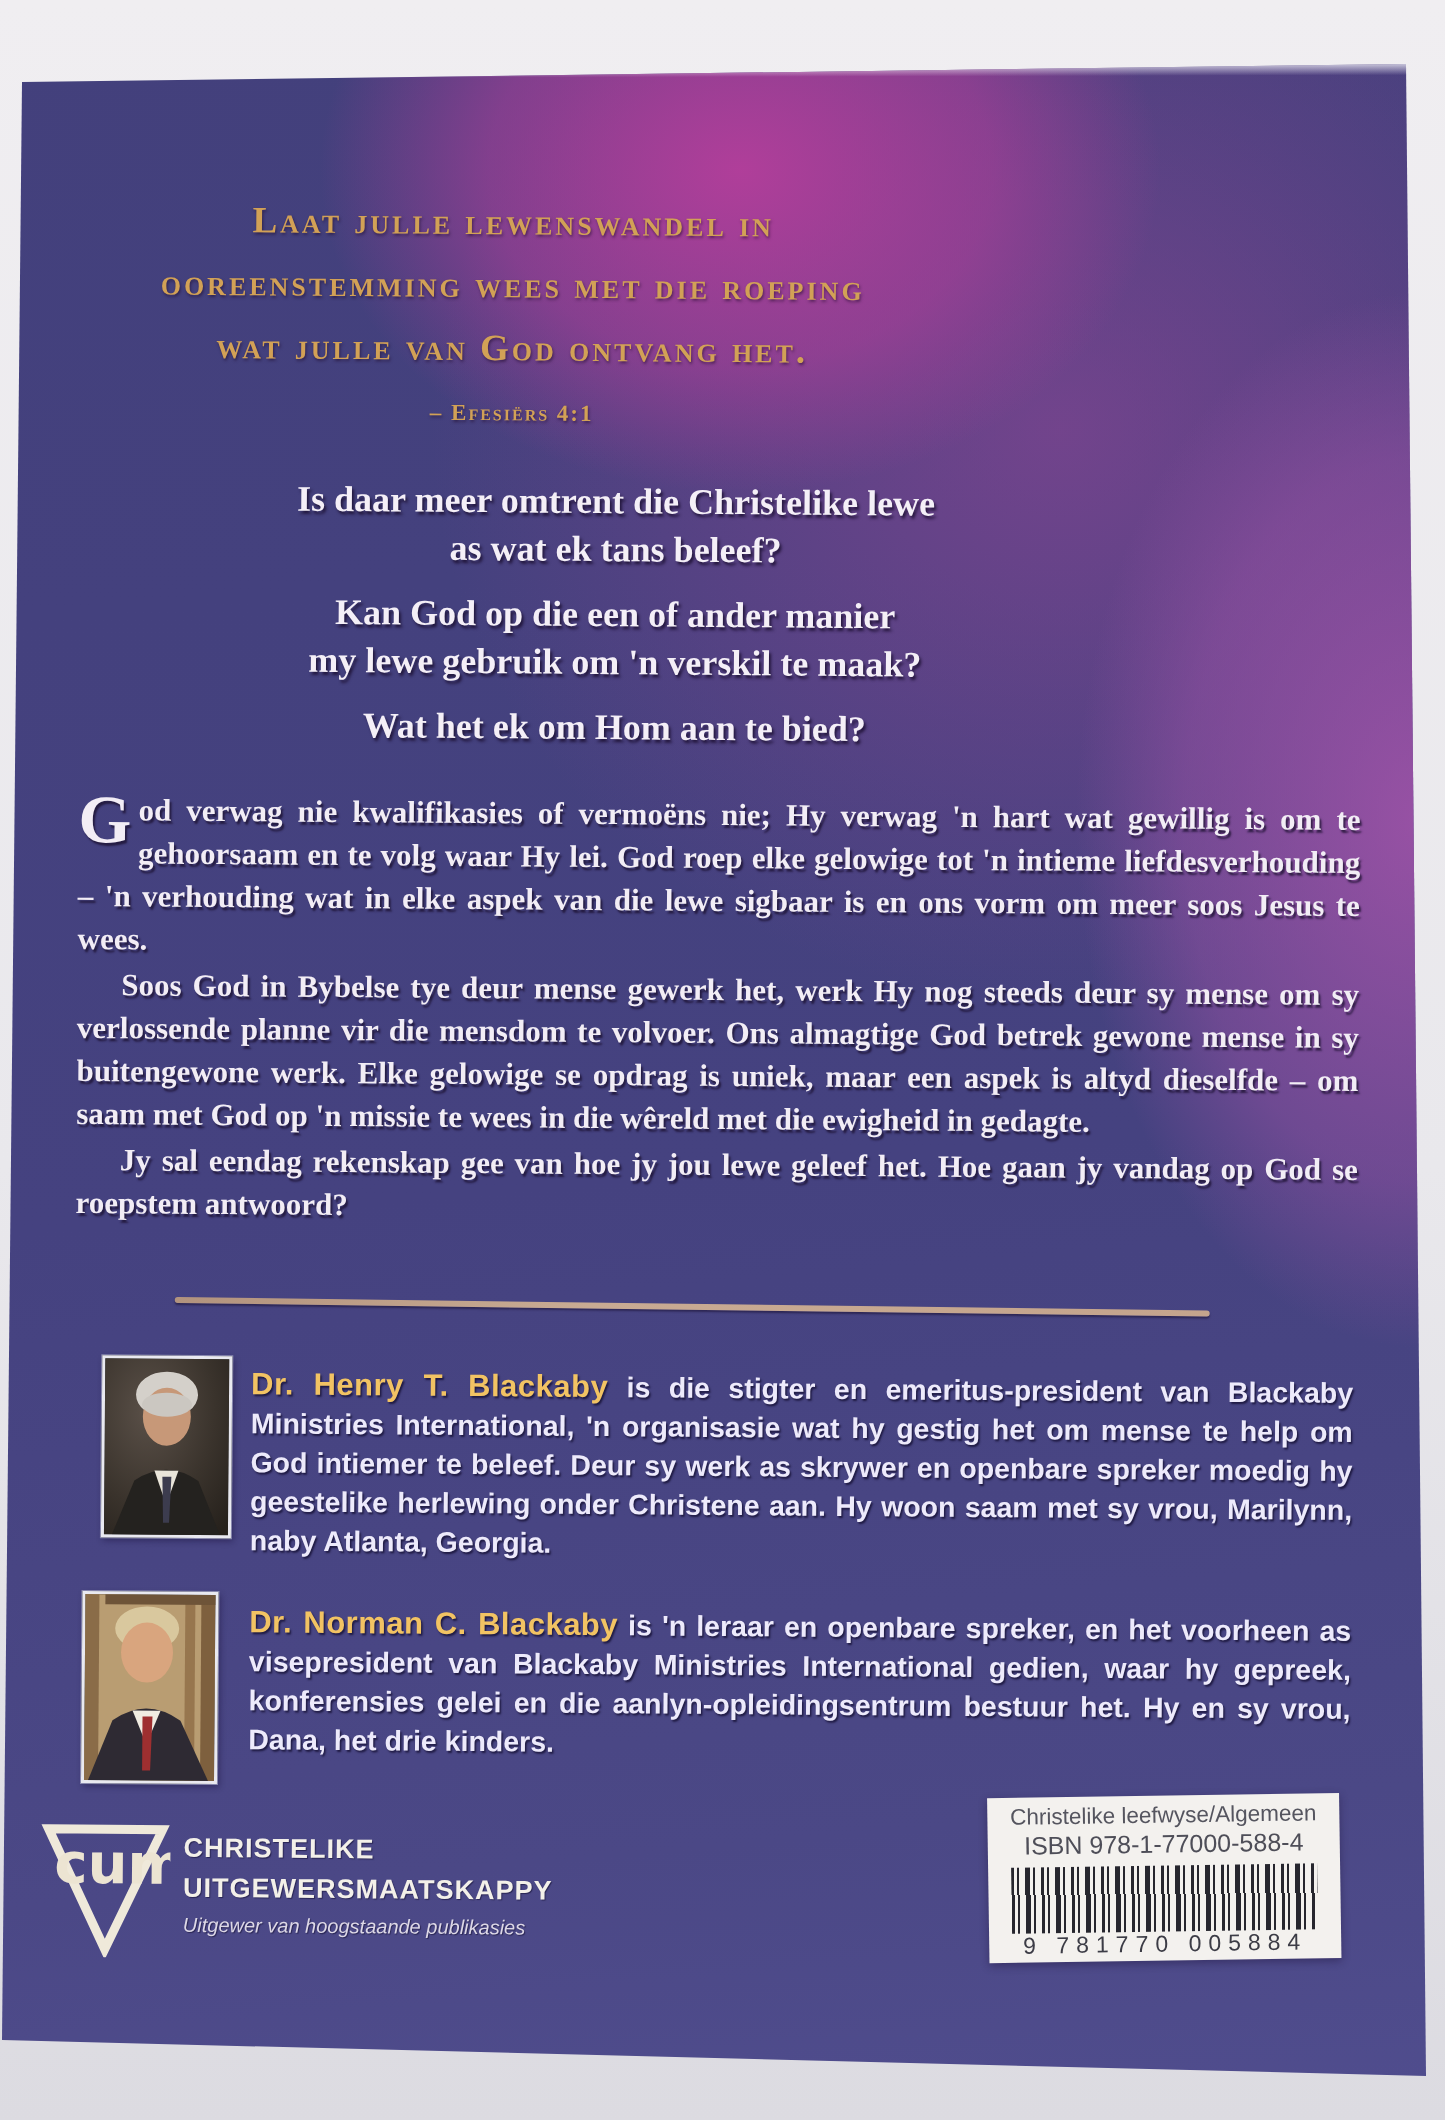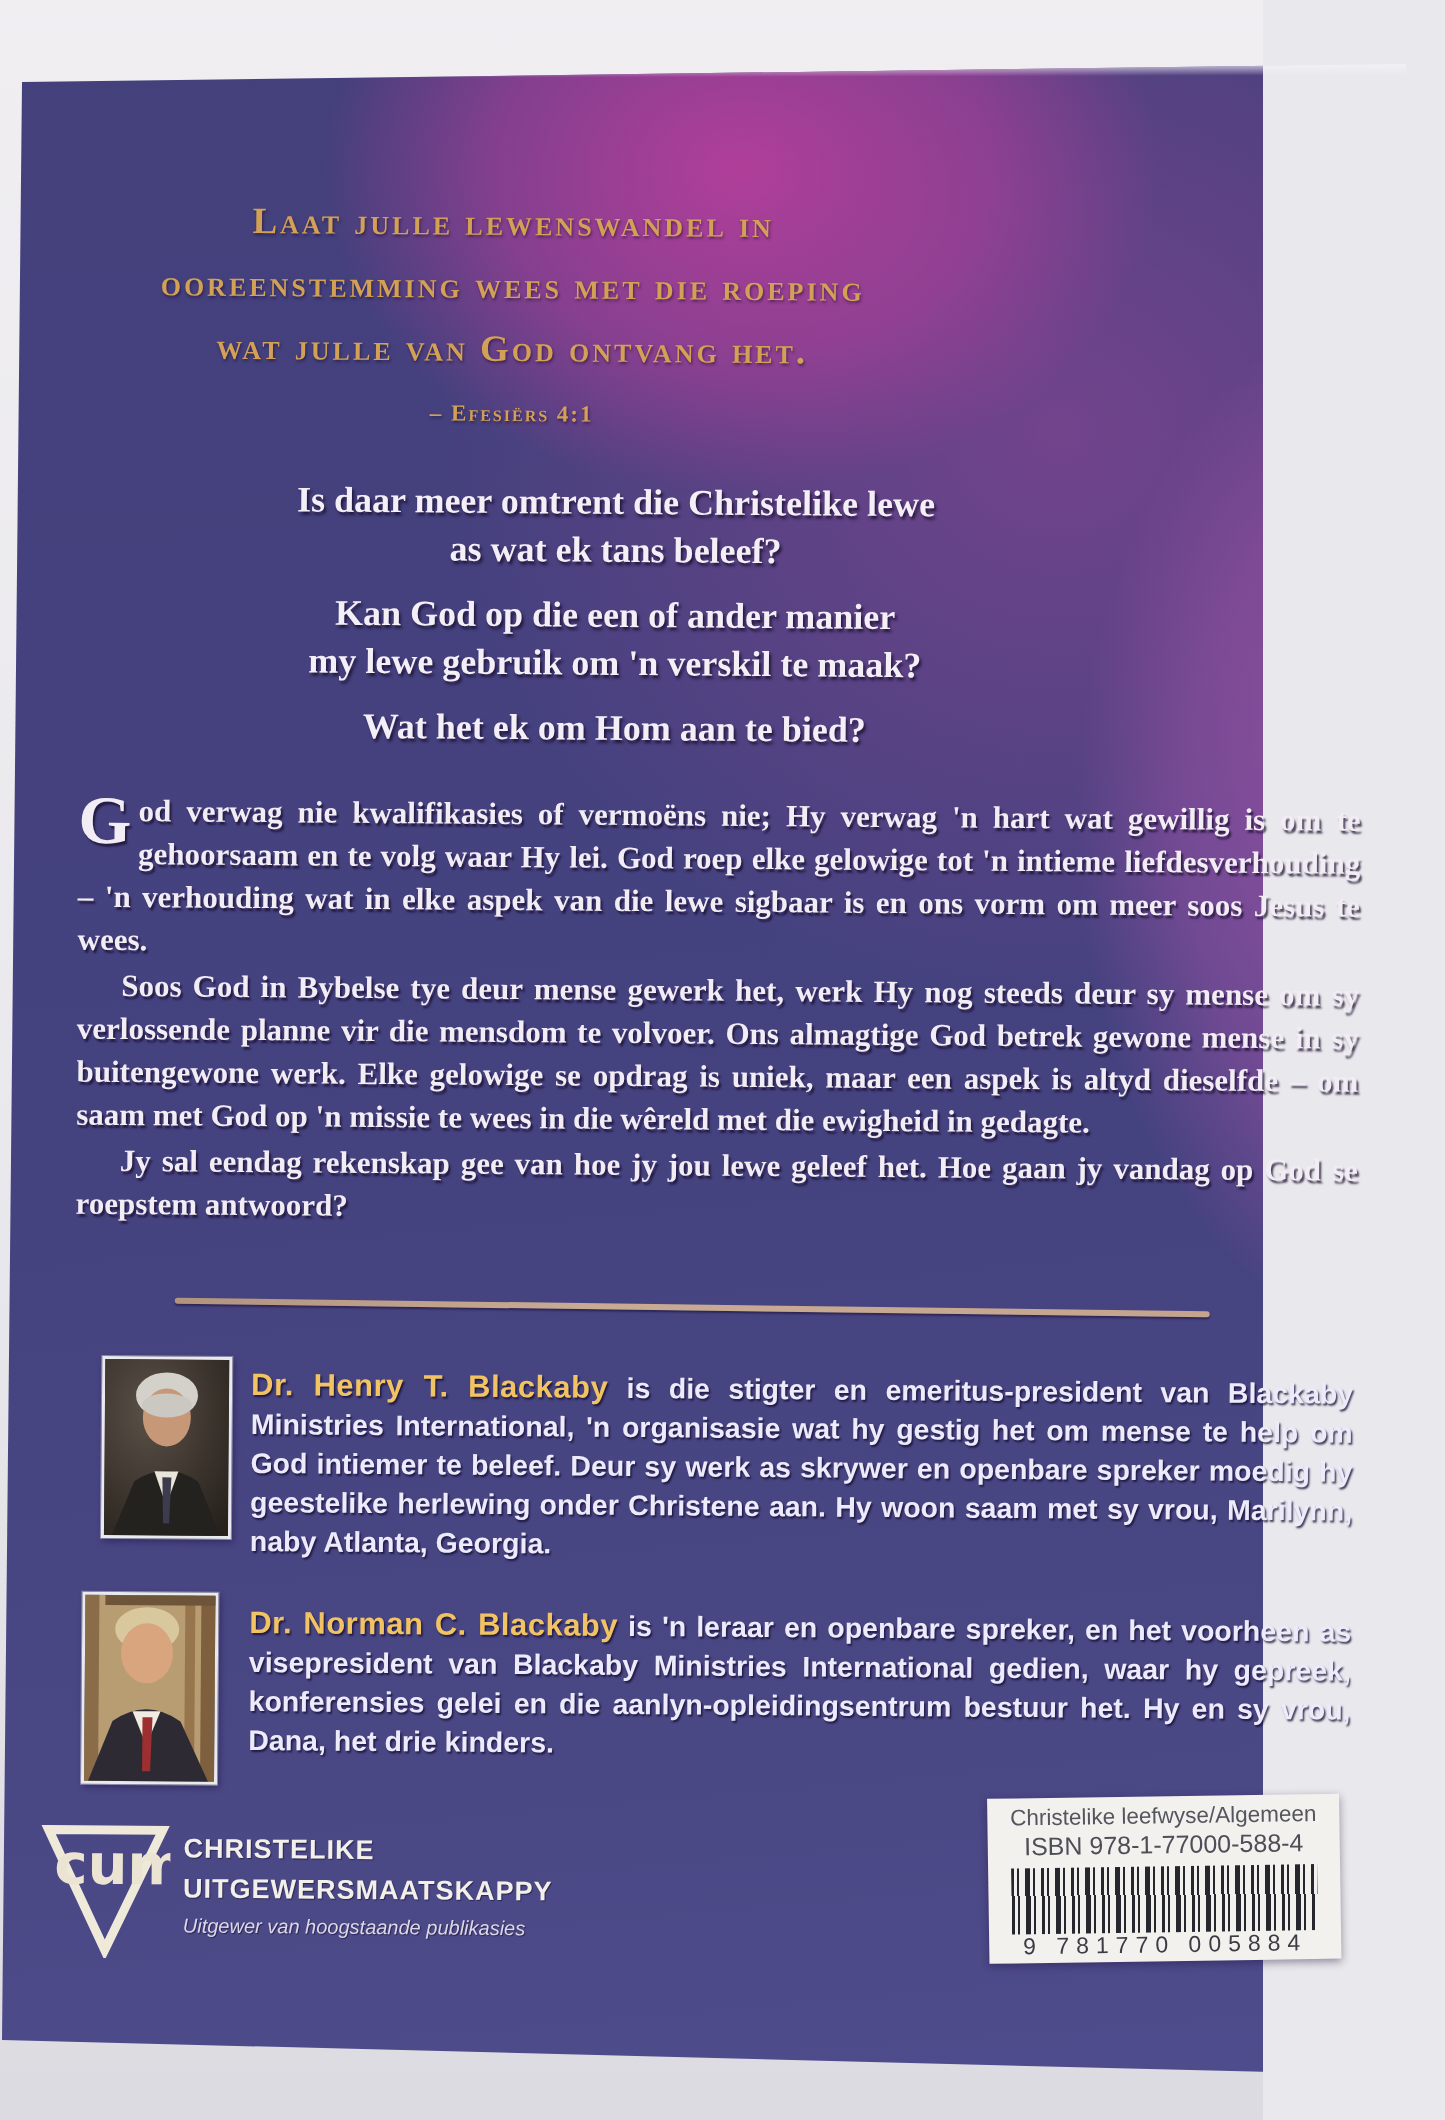--- a/index.html
+++ b/index.html
@@ -2,21 +2,21 @@
 <html><head>
 <meta charset="utf-8">
 <style>
   html,body{margin:0;padding:0;}
   body{
     width:1445px;height:2120px;overflow:hidden;
     background:#e9e8ec;
     font-family:"Liberation Serif", serif;
   }
   .scene{
-    position:relative;width:1263px;height:2120px;
+    position:relative;width:1445px;height:2120px;
     background:linear-gradient(180deg,#f0eef1 0%,#e9e8ec 55%,#dcdbe1 100%);
   }
   
   .book{
     position:absolute;inset:0;
     clip-path:polygon(22px 82px,1406px 64px,1426px 2076px,2px 2040px);
     background:
       radial-gradient(ellipse 560px 430px at 740px 170px, rgba(181,62,155,0.95) 0%, rgba(181,62,155,0.55) 45%, rgba(181,62,155,0) 75%),
       radial-gradient(ellipse 430px 660px at 1420px 820px, rgba(160,83,168,0.9) 0%, rgba(160,83,168,0.45) 55%, rgba(160,83,168,0) 80%),
       radial-gradient(ellipse 900px 820px at 1060px 430px, rgba(152,70,152,0.55) 0%, rgba(152,70,152,0) 70%),

